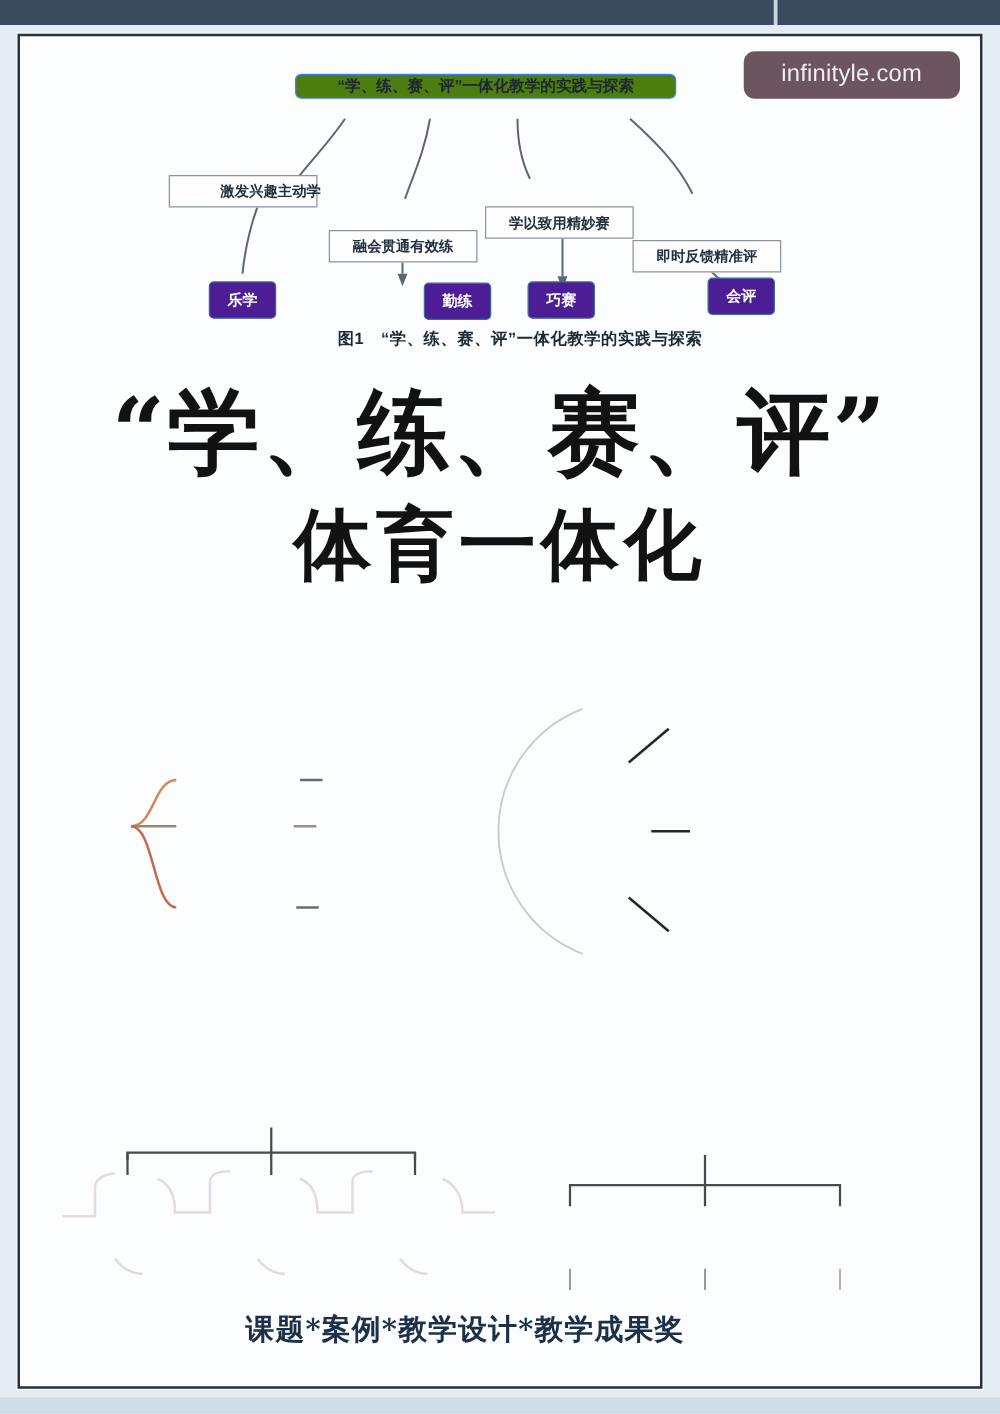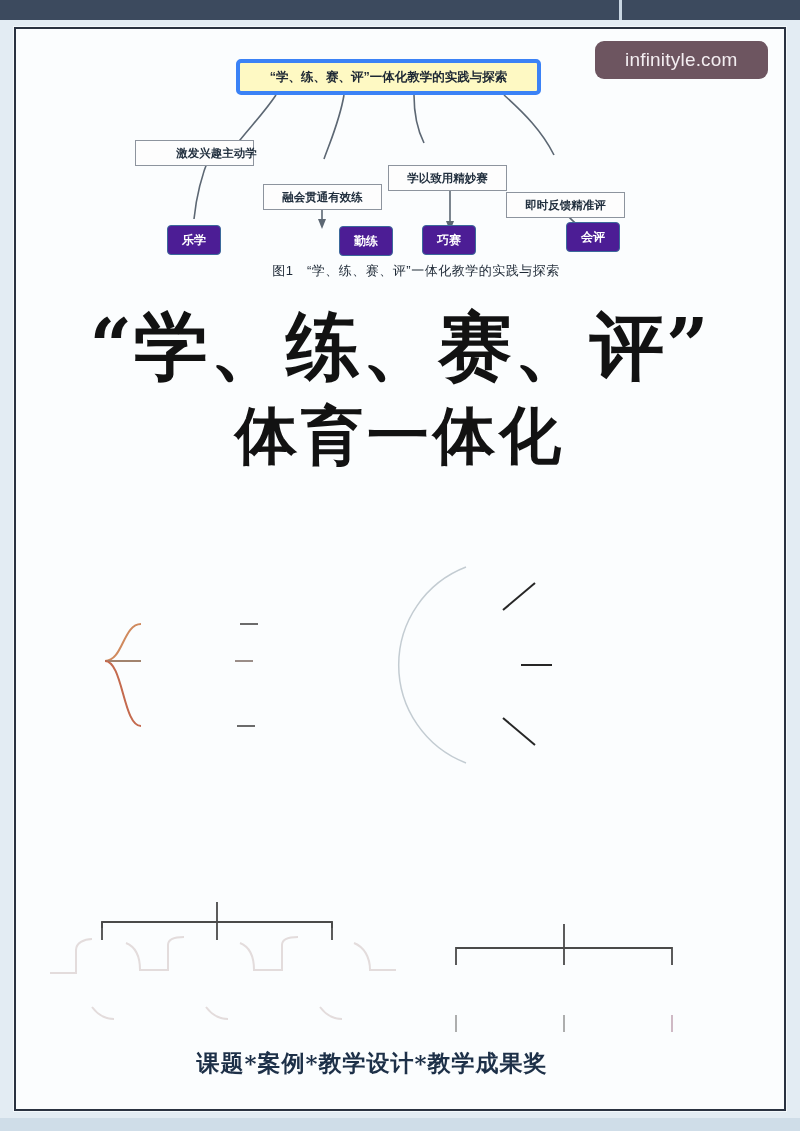--- a/index.html
+++ b/index.html
@@ -28,40 +28,40 @@
     padding: 8px 30px; border-radius: 9px;
     font-size: 19px; letter-spacing: .2px;
   }
 
   
   .lbl { position: absolute; white-space: nowrap; }
 
   
   .f1 { position: absolute; left: 14px; top: 27px; width: 772px; height: 275px; }
   .f1-root {
-    position: absolute; left: 222px; top: 32px; width: 305px; height: 36px;
-    background: #fef9c3; border: 4px solid #3b82f6; border-radius: 5px;
+    position: absolute; left: 222px; top: 32px; width: 305px; height: 20px;
+    background: #4d7c0f; border: 1px solid #3b82f6; border-radius: 5px;
     display: flex; align-items: center; justify-content: center;
     font-size: 12.5px; color: #1d2733; font-weight: bold;
   }
   .f1-cap {
     position: absolute; left: 0; top: 99px; width: 772px; height: 26px;
     border: 1px solid #8d949e; background: #fdfdfd;
     display: flex; align-items: center; justify-content: center;
     font-size: 11.5px; color: #22303f; font-weight: bold;
   }
   .f1-term {
     position: absolute; width: 54px; height: 30px; border-radius: 4px;
     background: #4c1d95; border: 1px solid #3b6a9b;
     display: flex; align-items: center; justify-content: center;
     color: #ffffff; font-size: 12px; font-weight: bold;
   }
   .f1-figcap {
     position: absolute; left: 0; top: 235px; width: 772px; text-align: center;
-    font-size: 13px; color: #1e2936; font-weight: normal; letter-spacing: .5px; padding-left: 32px;
+    font-size: 13px; color: #1e2936; font-weight: bold; letter-spacing: .5px; padding-left: 32px;
   }
 
   
   .title-wrap { position: absolute; left: 14px; top: 305px; width: 772px; text-align: center; }
   .title-main {
     font-family: "DejaVu Serif", "Liberation Serif", serif;
     font-size: 74px; font-weight: bold; color: #121212; letter-spacing: 2px; line-height: 1.12;
   }
   .title-sub {
     font-family: Liberation Mono, monospace;

